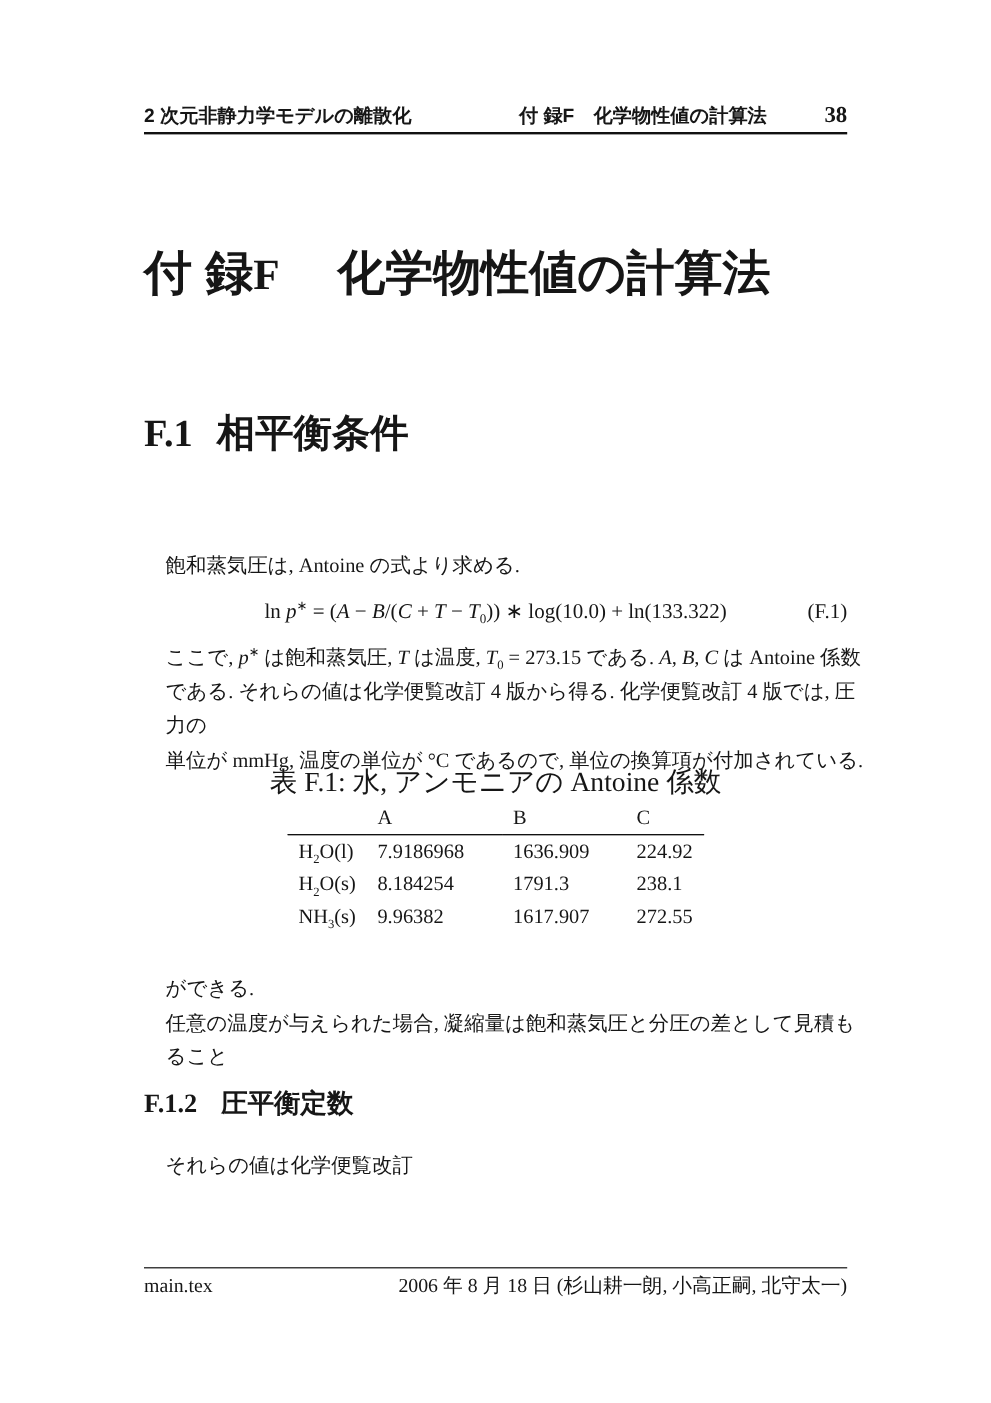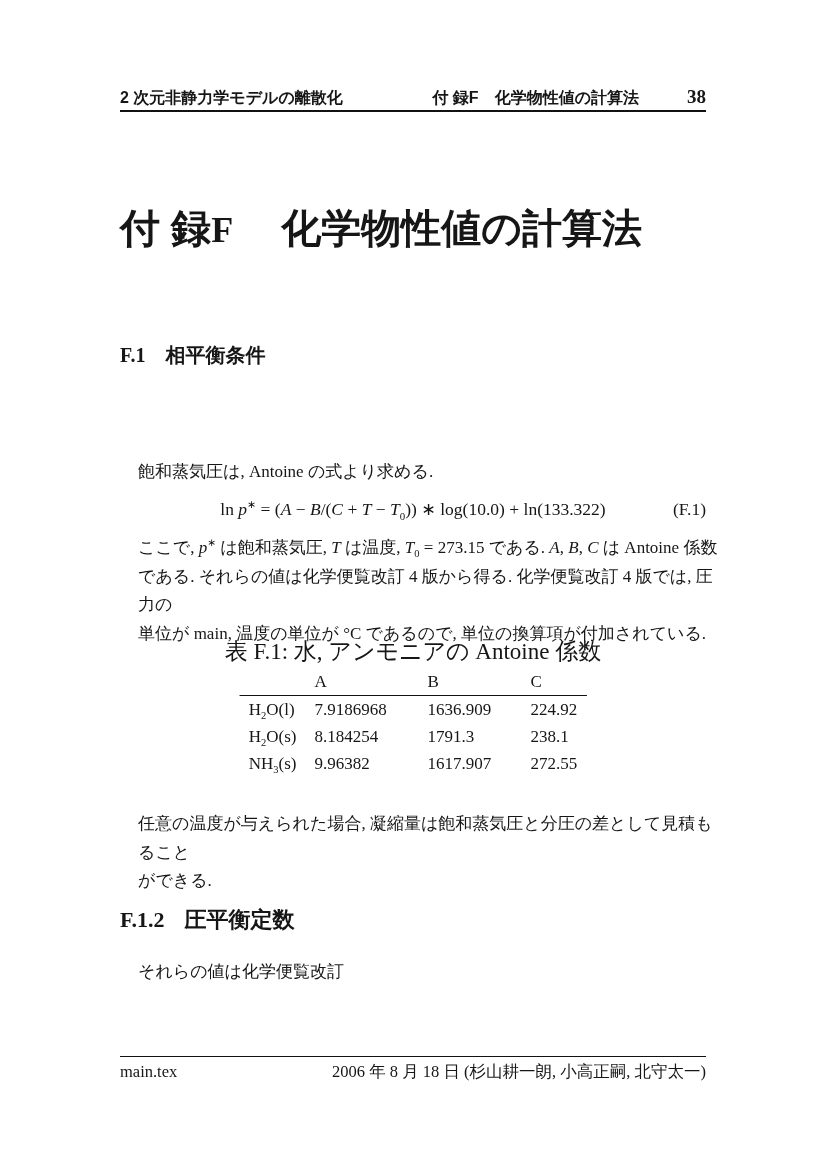--- a/index.html
+++ b/index.html
@@ -31,21 +31,21 @@
   .header-rule { position: absolute; left: 120px; top: 110px; width: 586px; height: 1.5px; background: #111; }
 
   
   .chapter-heading { position: absolute; left: 120px; top: 208px; line-height: 1; white-space: nowrap; }
   .ch-pre    { font-family: "Liberation Sans", sans-serif; font-weight: bold; font-size: 40px; }
   .ch-letter { font-family: "Liberation Serif", serif; font-weight: bold; font-size: 36px; }
   .ch-title  { font-family: "Liberation Sans", sans-serif; font-weight: bold; font-size: 40px; margin-left: 44px; }
 
   
   .sec-heading { position: absolute; left: 120px; line-height: 1.1; white-space: nowrap; font-weight: bold; }
-  .sec1  { top: 344px; font-size: 20px; }
+  .sec1  { top: 344px; font-size: 32px; }
   .sec11 { top: 412px; font-size: 22px; }
   .sec12 { top: 908px; font-size: 22px; }
   .sec-num   { font-family: "Liberation Serif", serif; }
   .sec-title { font-family: "Liberation Sans", sans-serif; margin-left: 20px; }
 
   
   .para { position: absolute; left: 138px; width: 586px; font-size: 17px; line-height: 28.5px; }
   .p1 { top: 458px; }
   .p2 { top: 534px; }
   .p3 { top: 810px; }
@@ -105,21 +105,21 @@
   </div>
 
   <div class="equation eq1">
     <span><span class="sg-rm">ln </span><span class="sg-it">p</span><span class="sg-sup">∗</span><span class="sg-rm"> = (</span><span class="sg-it">A</span><span class="sg-rm"> − </span><span class="sg-it">B</span><span class="sg-rm">/(</span><span class="sg-it">C</span><span class="sg-rm"> + </span><span class="sg-it">T</span><span class="sg-rm"> − </span><span class="sg-it">T</span><span class="sg-sub">0</span><span class="sg-rm">)) ∗ log(10.0) + ln(133.322)</span></span>
     <span class="eq-number">(F.1)</span>
   </div>
 
   <div class="para p2">
     <div><span class="sg-rm">ここで, </span><span class="sg-it">p</span><span class="sg-sup">∗</span><span class="sg-rm"> は飽和蒸気圧, </span><span class="sg-it">T</span><span class="sg-rm"> は温度, </span><span class="sg-it">T</span><span class="sg-sub">0</span><span class="sg-rm"> = 273.15 である. </span><span class="sg-it">A</span><span class="sg-rm">, </span><span class="sg-it">B</span><span class="sg-rm">, </span><span class="sg-it">C</span><span class="sg-rm"> は Antoine 係数</span></div>
     <div><span class="sg-rm">である. それらの値は化学便覧改訂 4 版から得る. 化学便覧改訂 4 版では, 圧力の</span></div>
-    <div><span class="sg-rm">単位が main, 温度の単位が °C であるので, 単位の換算項が付加されている.</span></div>
+    <div><span class="sg-rm">単位が mmHg, 温度の単位が °C であるので, 単位の換算項が付加されている.</span></div>
   </div>
 
   <div class="table-caption">表 F.1: 水, アンモニアの Antoine 係数</div>
 
   <table class="antoine-table">
     <thead>
       <tr>
         <th></th>
         <th class="col-a">A</th>
         <th class="col-b">B</th>
@@ -142,22 +142,22 @@
       <tr>
         <td><span class="sg-rm">NH</span><span class="sg-sub">3</span><span class="sg-rm">(s)</span></td>
         <td class="col-a">9.96382</td>
         <td class="col-b">1617.907</td>
         <td>272.55</td>
       </tr>
     </tbody>
   </table>
 
   <div class="para p3">
+    <div><span class="sg-rm">ができる.</span></div>
     <div><span class="sg-rm">任意の温度が与えられた場合, 凝縮量は飽和蒸気圧と分圧の差として見積もること</span></div>
-    <div><span class="sg-rm">ができる.</span></div>
   </div>
 
   <div class="sec-heading sec12">
     <span class="sec-num">F.1.2</span><span class="sec-title">圧平衡定数</span>
   </div>
 
   <div class="para p4">
     <div>それらの値は化学便覧改訂</div>
   </div>
 

